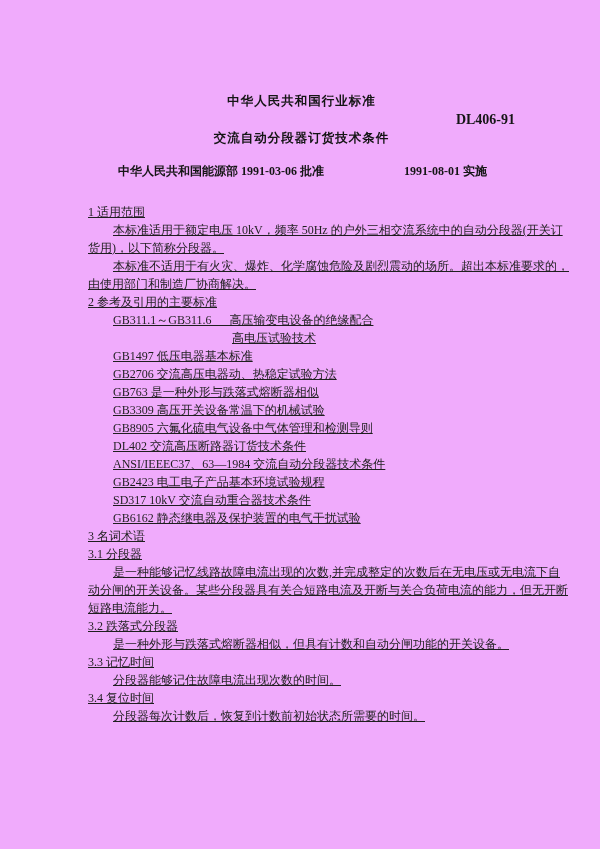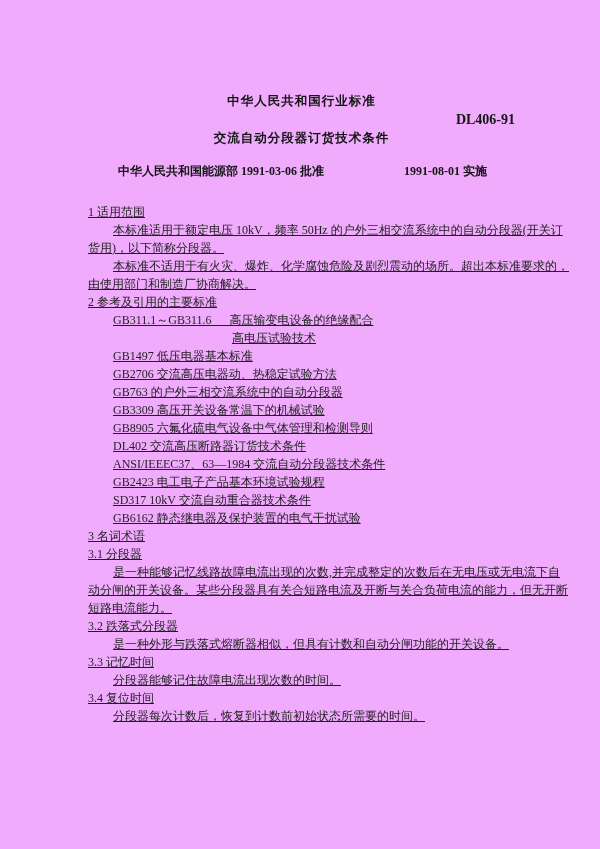--- a/index.html
+++ b/index.html
@@ -84,21 +84,21 @@
     <div class="line sec">1 适用范围</div>
     <div class="line ind">本标准适用于额定电压 10kV，频率 50Hz 的户外三相交流系统中的自动分段器(开关订</div>
     <div class="line">货用)，以下简称分段器。</div>
     <div class="line ind">本标准不适用于有火灾、爆炸、化学腐蚀危险及剧烈震动的场所。超出本标准要求的，</div>
     <div class="line">由使用部门和制造厂协商解决。</div>
     <div class="line sec">2 参考及引用的主要标准</div>
     <div class="line ind">GB311.1～GB311.6      高压输变电设备的绝缘配合</div>
     <div class="line li2">高电压试验技术</div>
     <div class="line ind">GB1497 低压电器基本标准</div>
     <div class="line ind">GB2706 交流高压电器动、热稳定试验方法</div>
-    <div class="line ind">GB763 的户外三相交流系统中的自动分段器</div>
+    <div class="line ind">GB763 是一种外形与跌落式熔断器相似</div>
     <div class="line ind">GB3309 高压开关设备常温下的机械试验</div>
     <div class="line ind">GB8905 六氟化硫电气设备中气体管理和检测导则</div>
     <div class="line ind">DL402 交流高压断路器订货技术条件</div>
     <div class="line ind">ANSI/IEEEC37、63—1984 交流自动分段器技术条件</div>
     <div class="line ind">GB2423 电工电子产品基本环境试验规程</div>
     <div class="line ind">SD317 10kV 交流自动重合器技术条件</div>
     <div class="line ind">GB6162 静态继电器及保护装置的电气干扰试验</div>
     <div class="line sec">3 名词术语</div>
     <div class="line sec">3.1 分段器</div>
     <div class="line ind">是一种能够记忆线路故障电流出现的次数,并完成整定的次数后在无电压或无电流下自</div>

